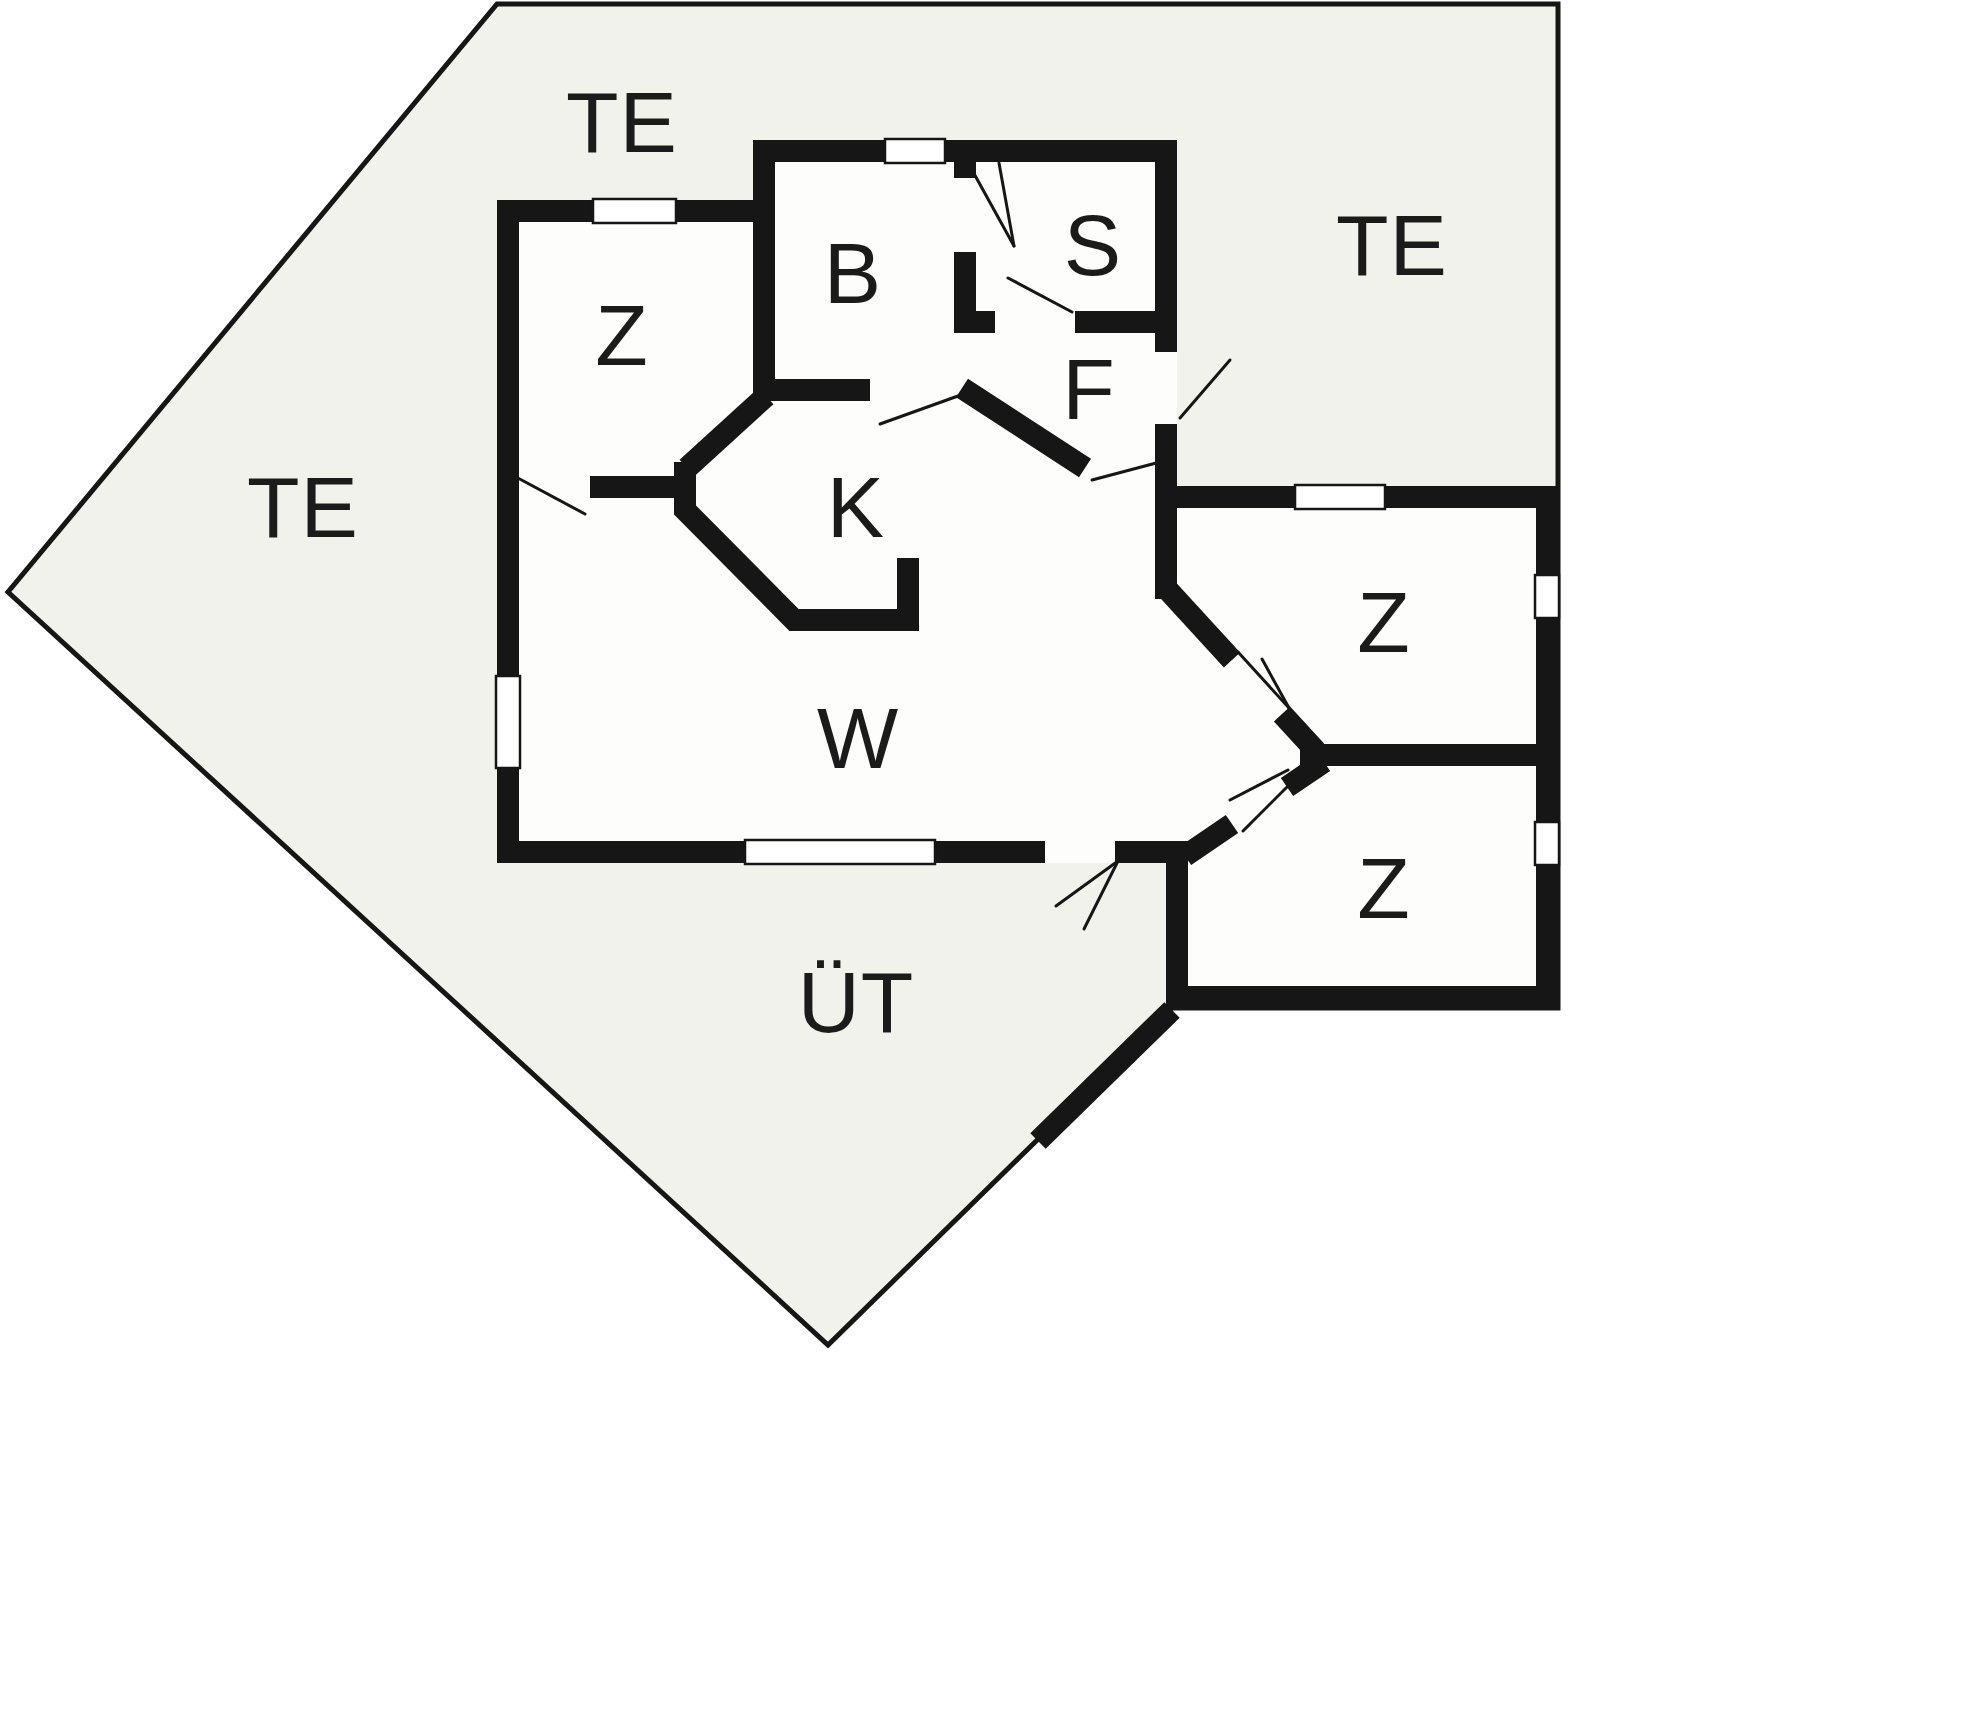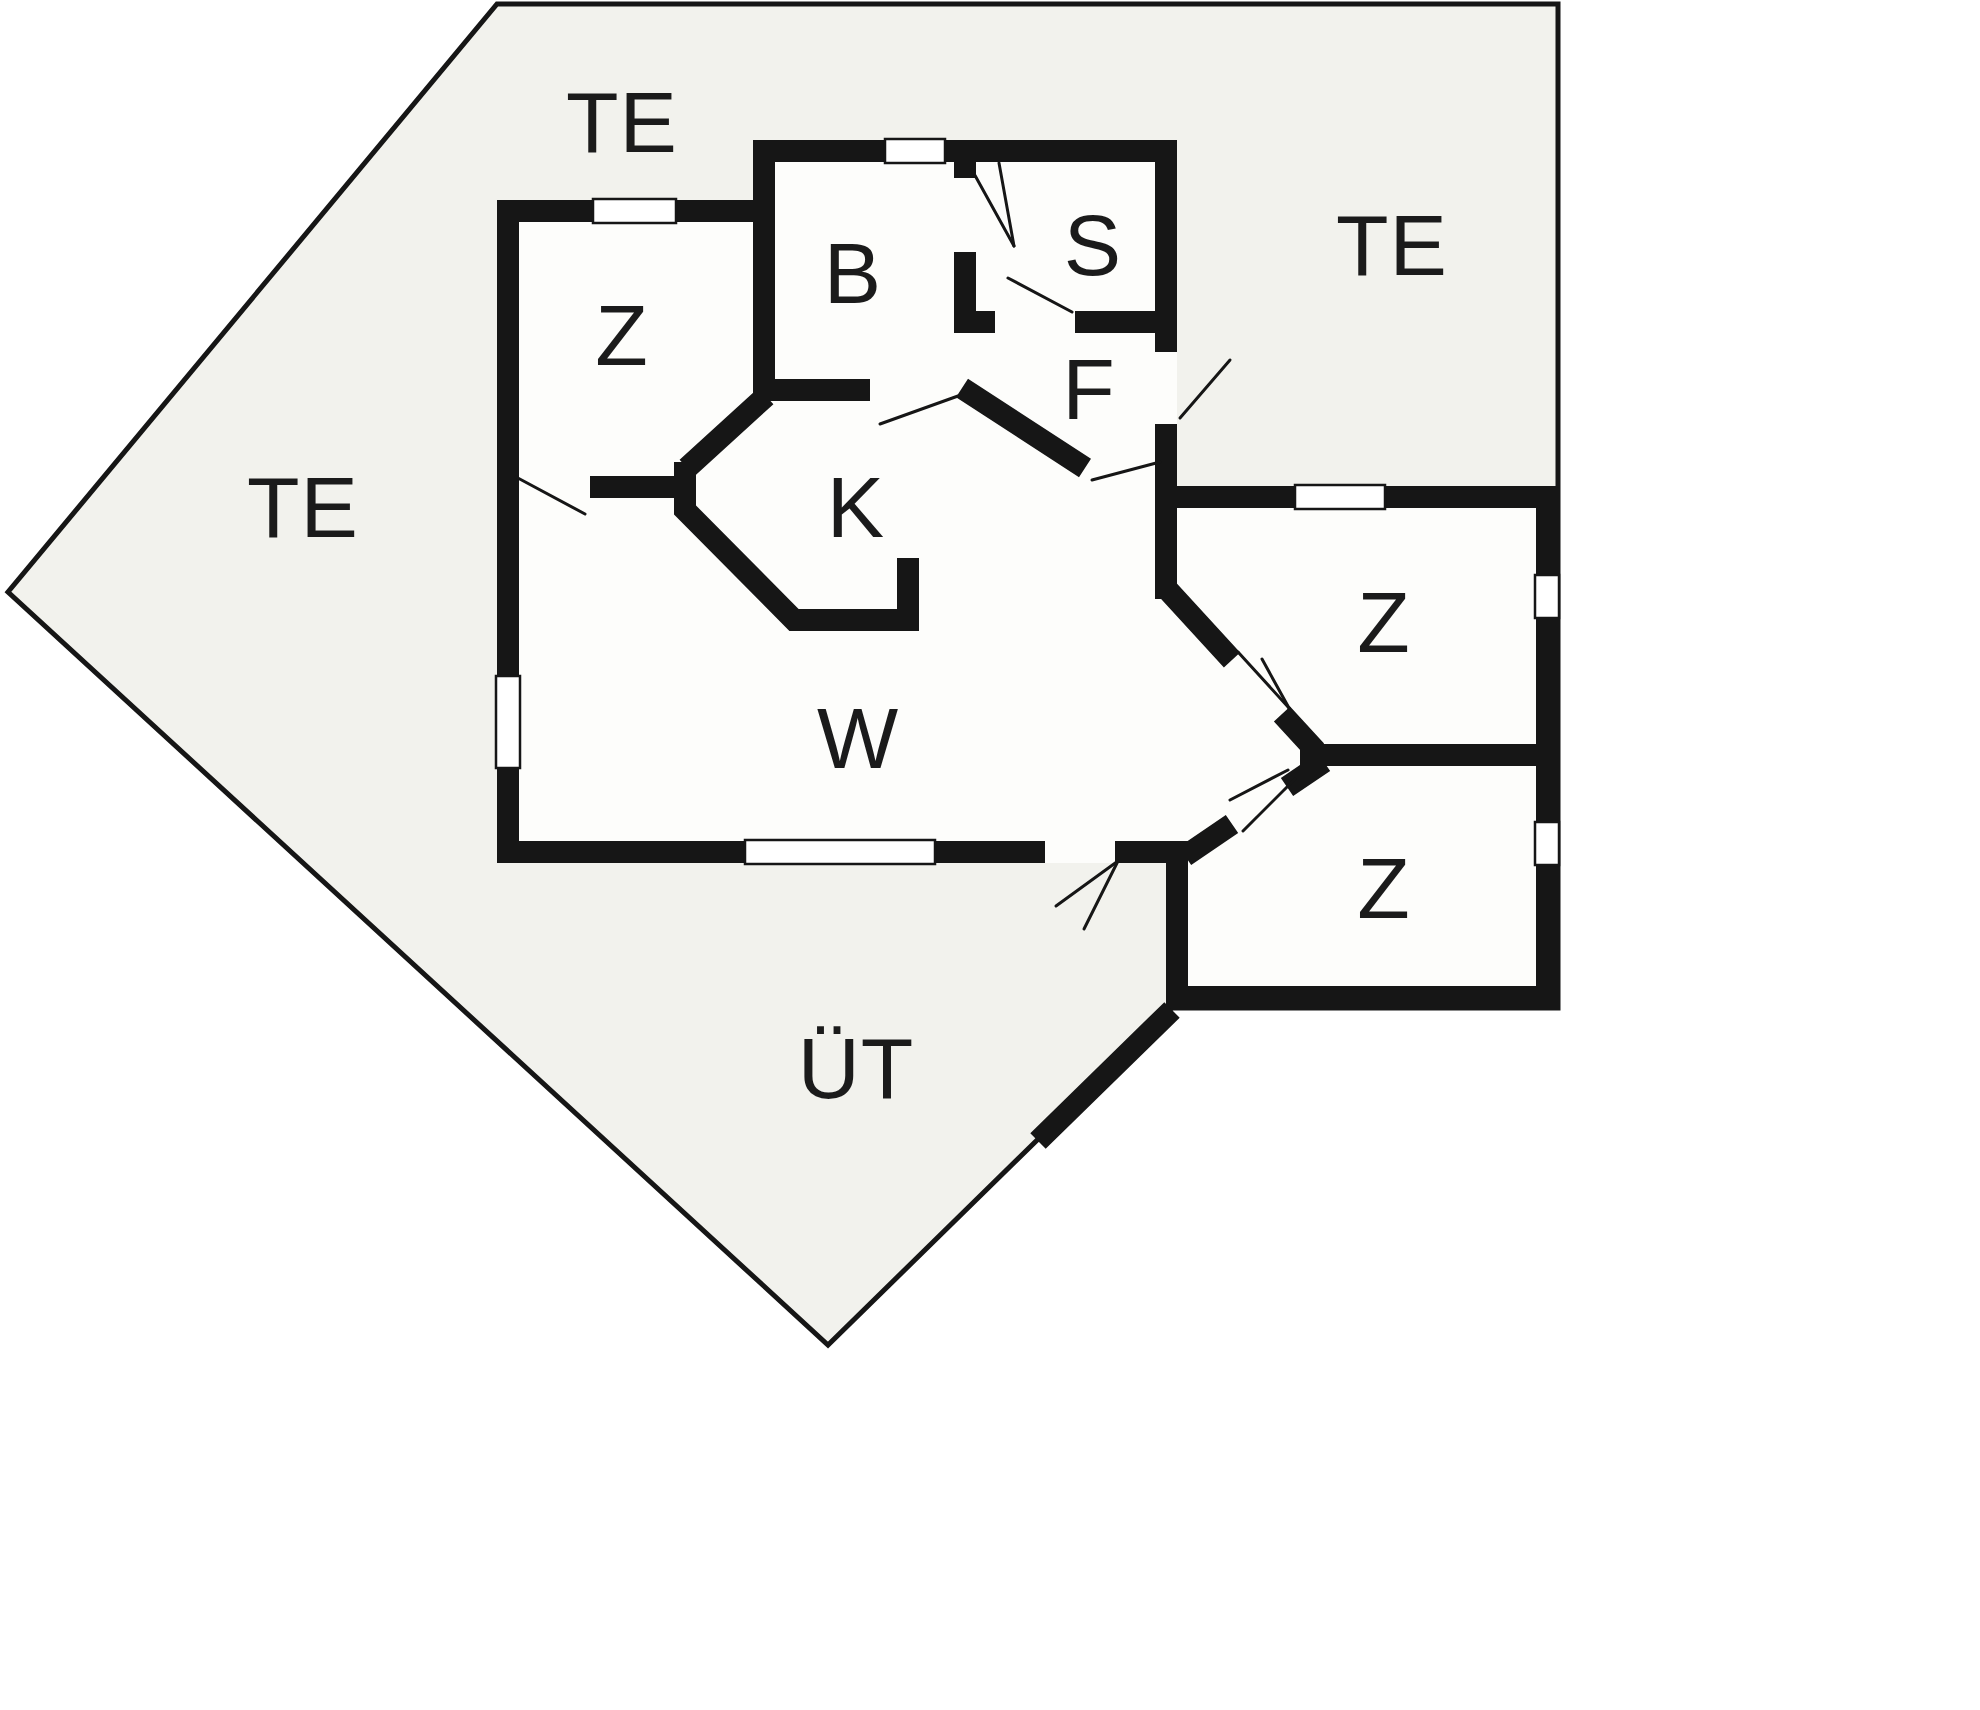--- a/index.html
+++ b/index.html
@@ -28,21 +28,21 @@
   .pos-te-right    { left: 1392px; top: 245px; }
   .pos-te-left     { left: 303px;  top: 507px; }
   .pos-z-top-left  { left: 622px;  top: 335px; }
   .pos-b           { left: 853px;  top: 273px; }
   .pos-s           { left: 1093px; top: 245px; }
   .pos-f           { left: 1089px; top: 389px; }
   .pos-k           { left: 856px;  top: 507px; }
   .pos-w           { left: 858px;  top: 738px; }
   .pos-z-r-upper   { left: 1384px; top: 622px; }
   .pos-z-r-lower   { left: 1384px; top: 888px; }
-  .pos-ut          { left: 856px;  top: 1068px; }
+  .pos-ut          { left: 856px;  top: 1002px; }
 </style>
 </head>
 <body>
 
 <div class="canvas">
 
   <svg class="plan-svg" width="1980" height="1710" viewBox="0 0 1980 1710" xmlns="http://www.w3.org/2000/svg">
 
     <polygon points="497,4 1558,4 1558,1008 1172,1008 828,1345 8,592" fill="#f2f2ed" stroke="#161616" stroke-width="5" stroke-linejoin="miter"></polygon>
 

